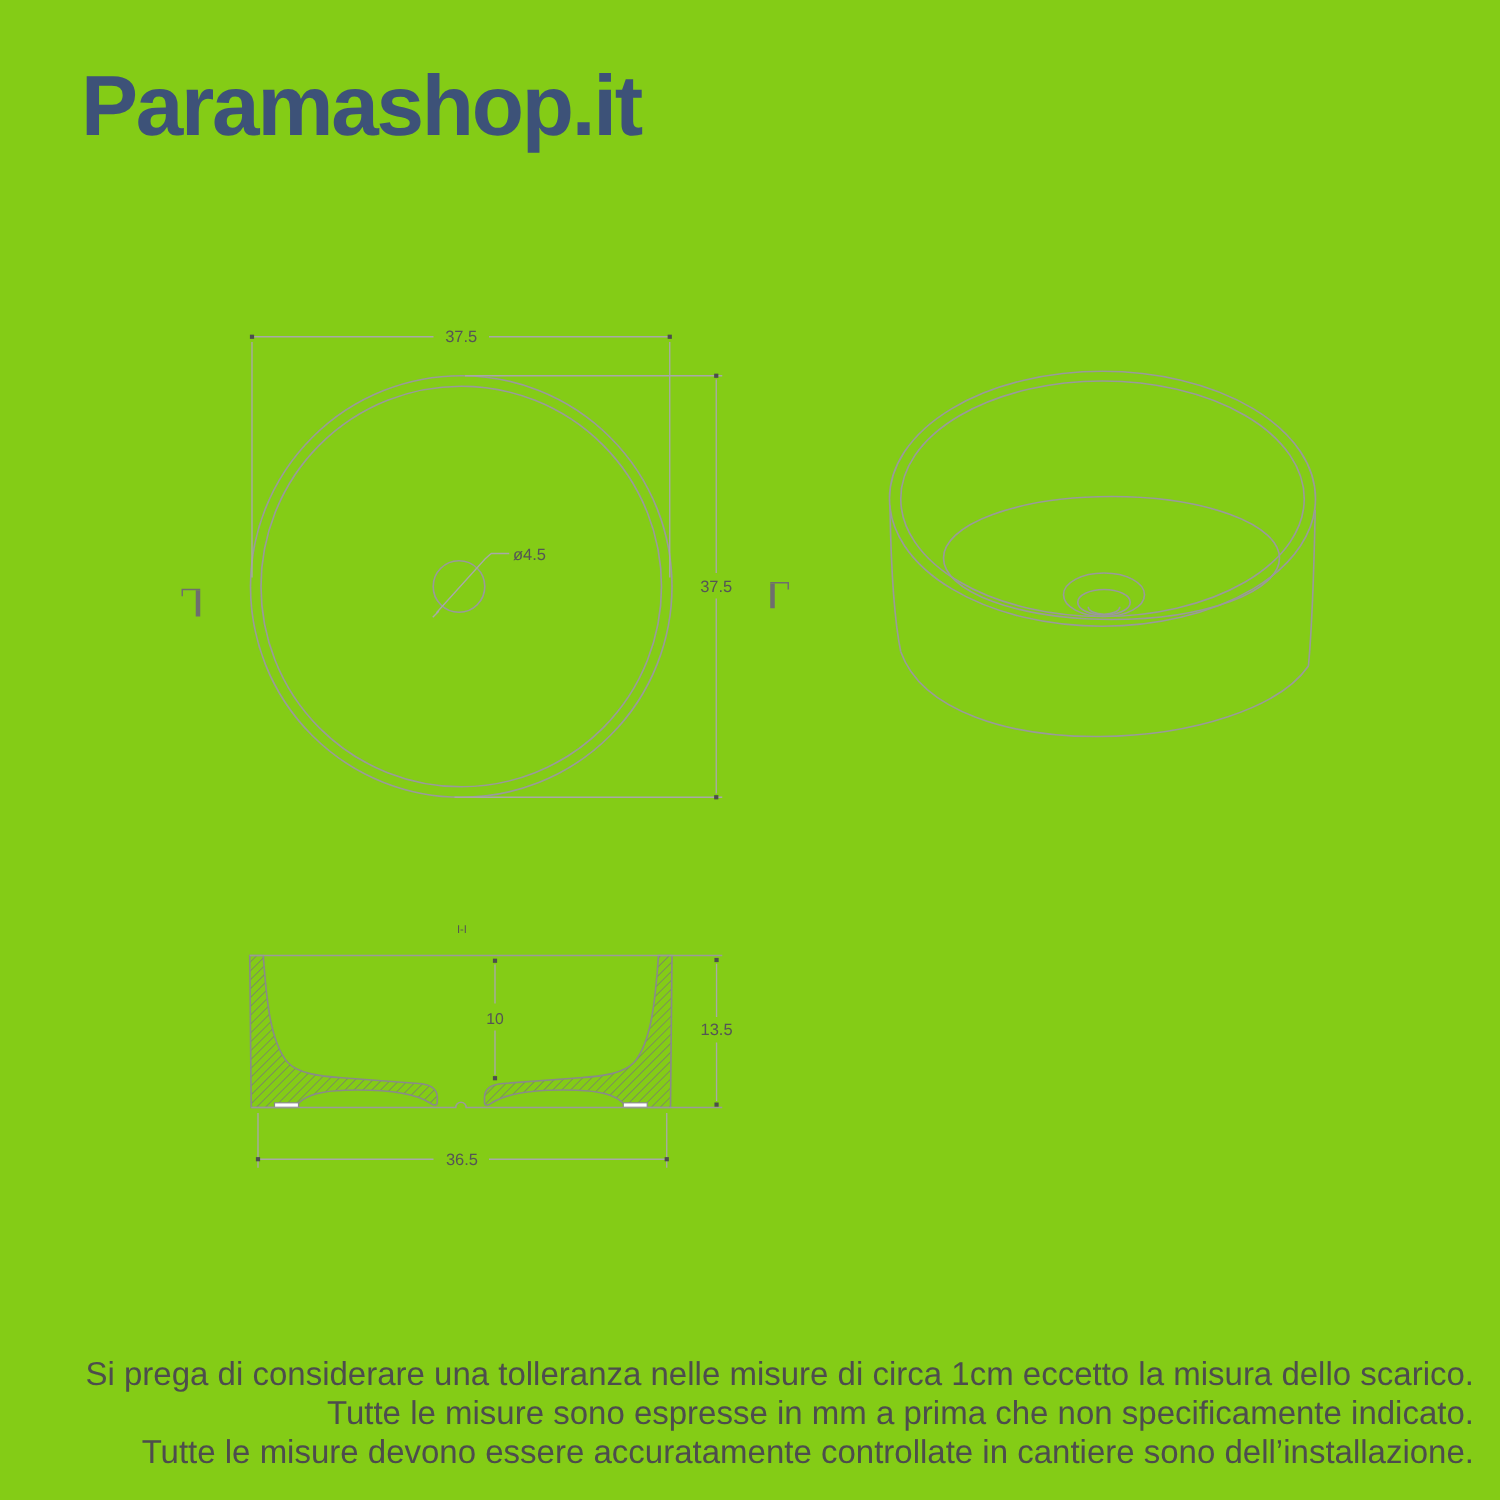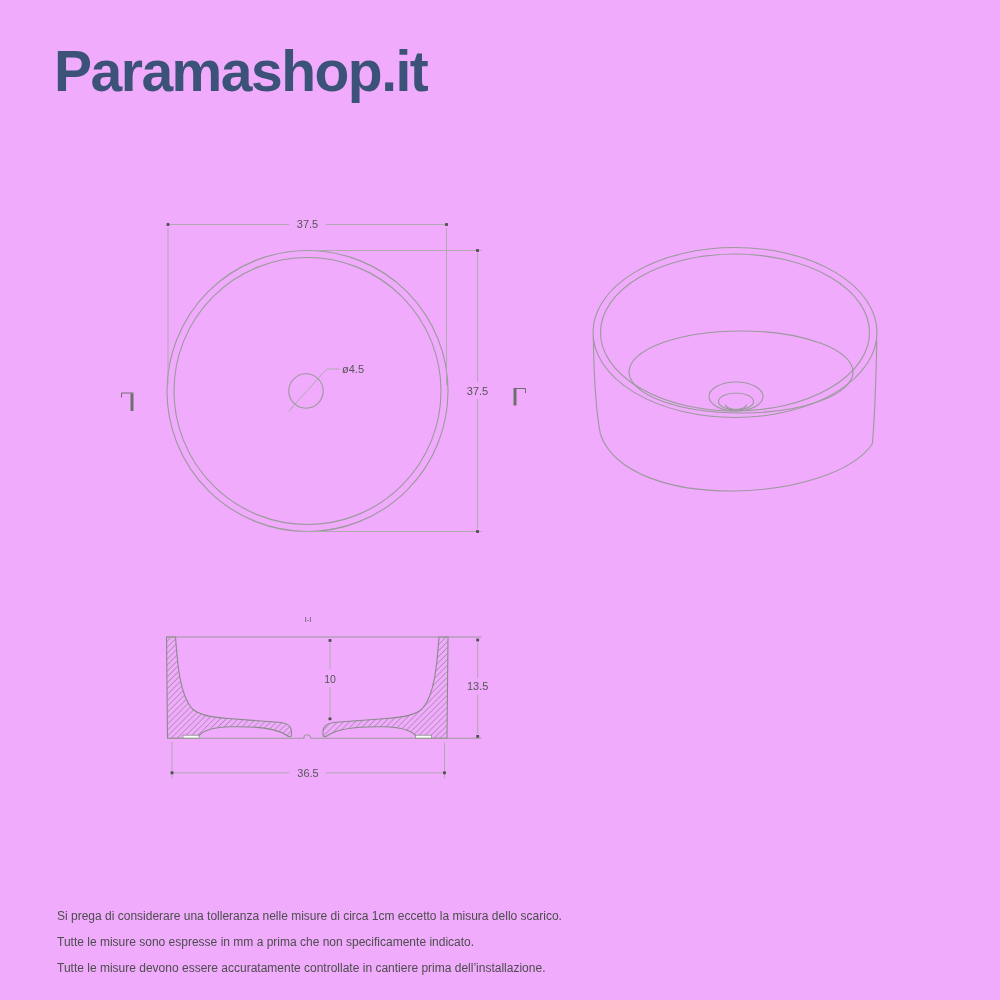--- a/index.html
+++ b/index.html
@@ -1,21 +1,21 @@
 <!DOCTYPE html>
 <html><head>
 <meta charset="utf-8">
 <style>
   html,body{margin:0;padding:0;background:#fff;}
-  .page{position:relative;width:1000px;height:1000px;background:#f0abfc;overflow:hidden;
-        font-family:"Liberation Sans",sans-serif;}
+  .page{position:relative;width:1000px;height:1000px;background:#84cc16;overflow:hidden;
+        font-family:"Liberation Sans",sans-serif;text-align:right;}
   .logo{position:absolute;left:54px;top:38px;font-size:57px;font-weight:800;
         letter-spacing:-1.5px;color:#3d5278;}
   .drawing-svg{position:absolute;left:0;top:0;}
-  .footer{position:absolute;left:57px;top:903px;color:#4d4d4d;font-size:12px;line-height:26px;}
+  .footer{position:absolute;left:57px;top:903px;color:#4d4d4d;font-size:22px;line-height:26px;}
   .footer p{margin:0;}
   svg text{font-family:"Liberation Sans",sans-serif;fill:#555;}
   .outline{fill:none;stroke:#9a9a9a;stroke-width:1.1;}
   .dimline{stroke:#a8a8a8;stroke-width:0.9;fill:none;}
   .dimdot{fill:#4d4d4d;}
   .marker{stroke:#6e6e6e;fill:none;}
 </style>
 </head>
 <body>
 
@@ -126,16 +126,16 @@
         <rect class="dimdot" x="170.6" y="771.4" width="2.8" height="2.8"></rect>
         <rect class="dimdot" x="443.1" y="771.4" width="2.8" height="2.8"></rect>
         <text x="308" y="776.5" font-size="11" text-anchor="middle">36.5</text>
       </g>
     </g>
   </svg>
 
   <div class="footer">
     <p>Si prega di considerare una tolleranza nelle misure di circa 1cm eccetto la misura dello scarico.</p>
     <p>Tutte le misure sono espresse in mm a prima che non specificamente indicato.</p>
-    <p>Tutte le misure devono essere accuratamente controllate in cantiere prima dell’installazione.</p>
+    <p>Tutte le misure devono essere accuratamente controllate in cantiere sono dell’installazione.</p>
   </div>
 
 </div>
 
 </body></html>

